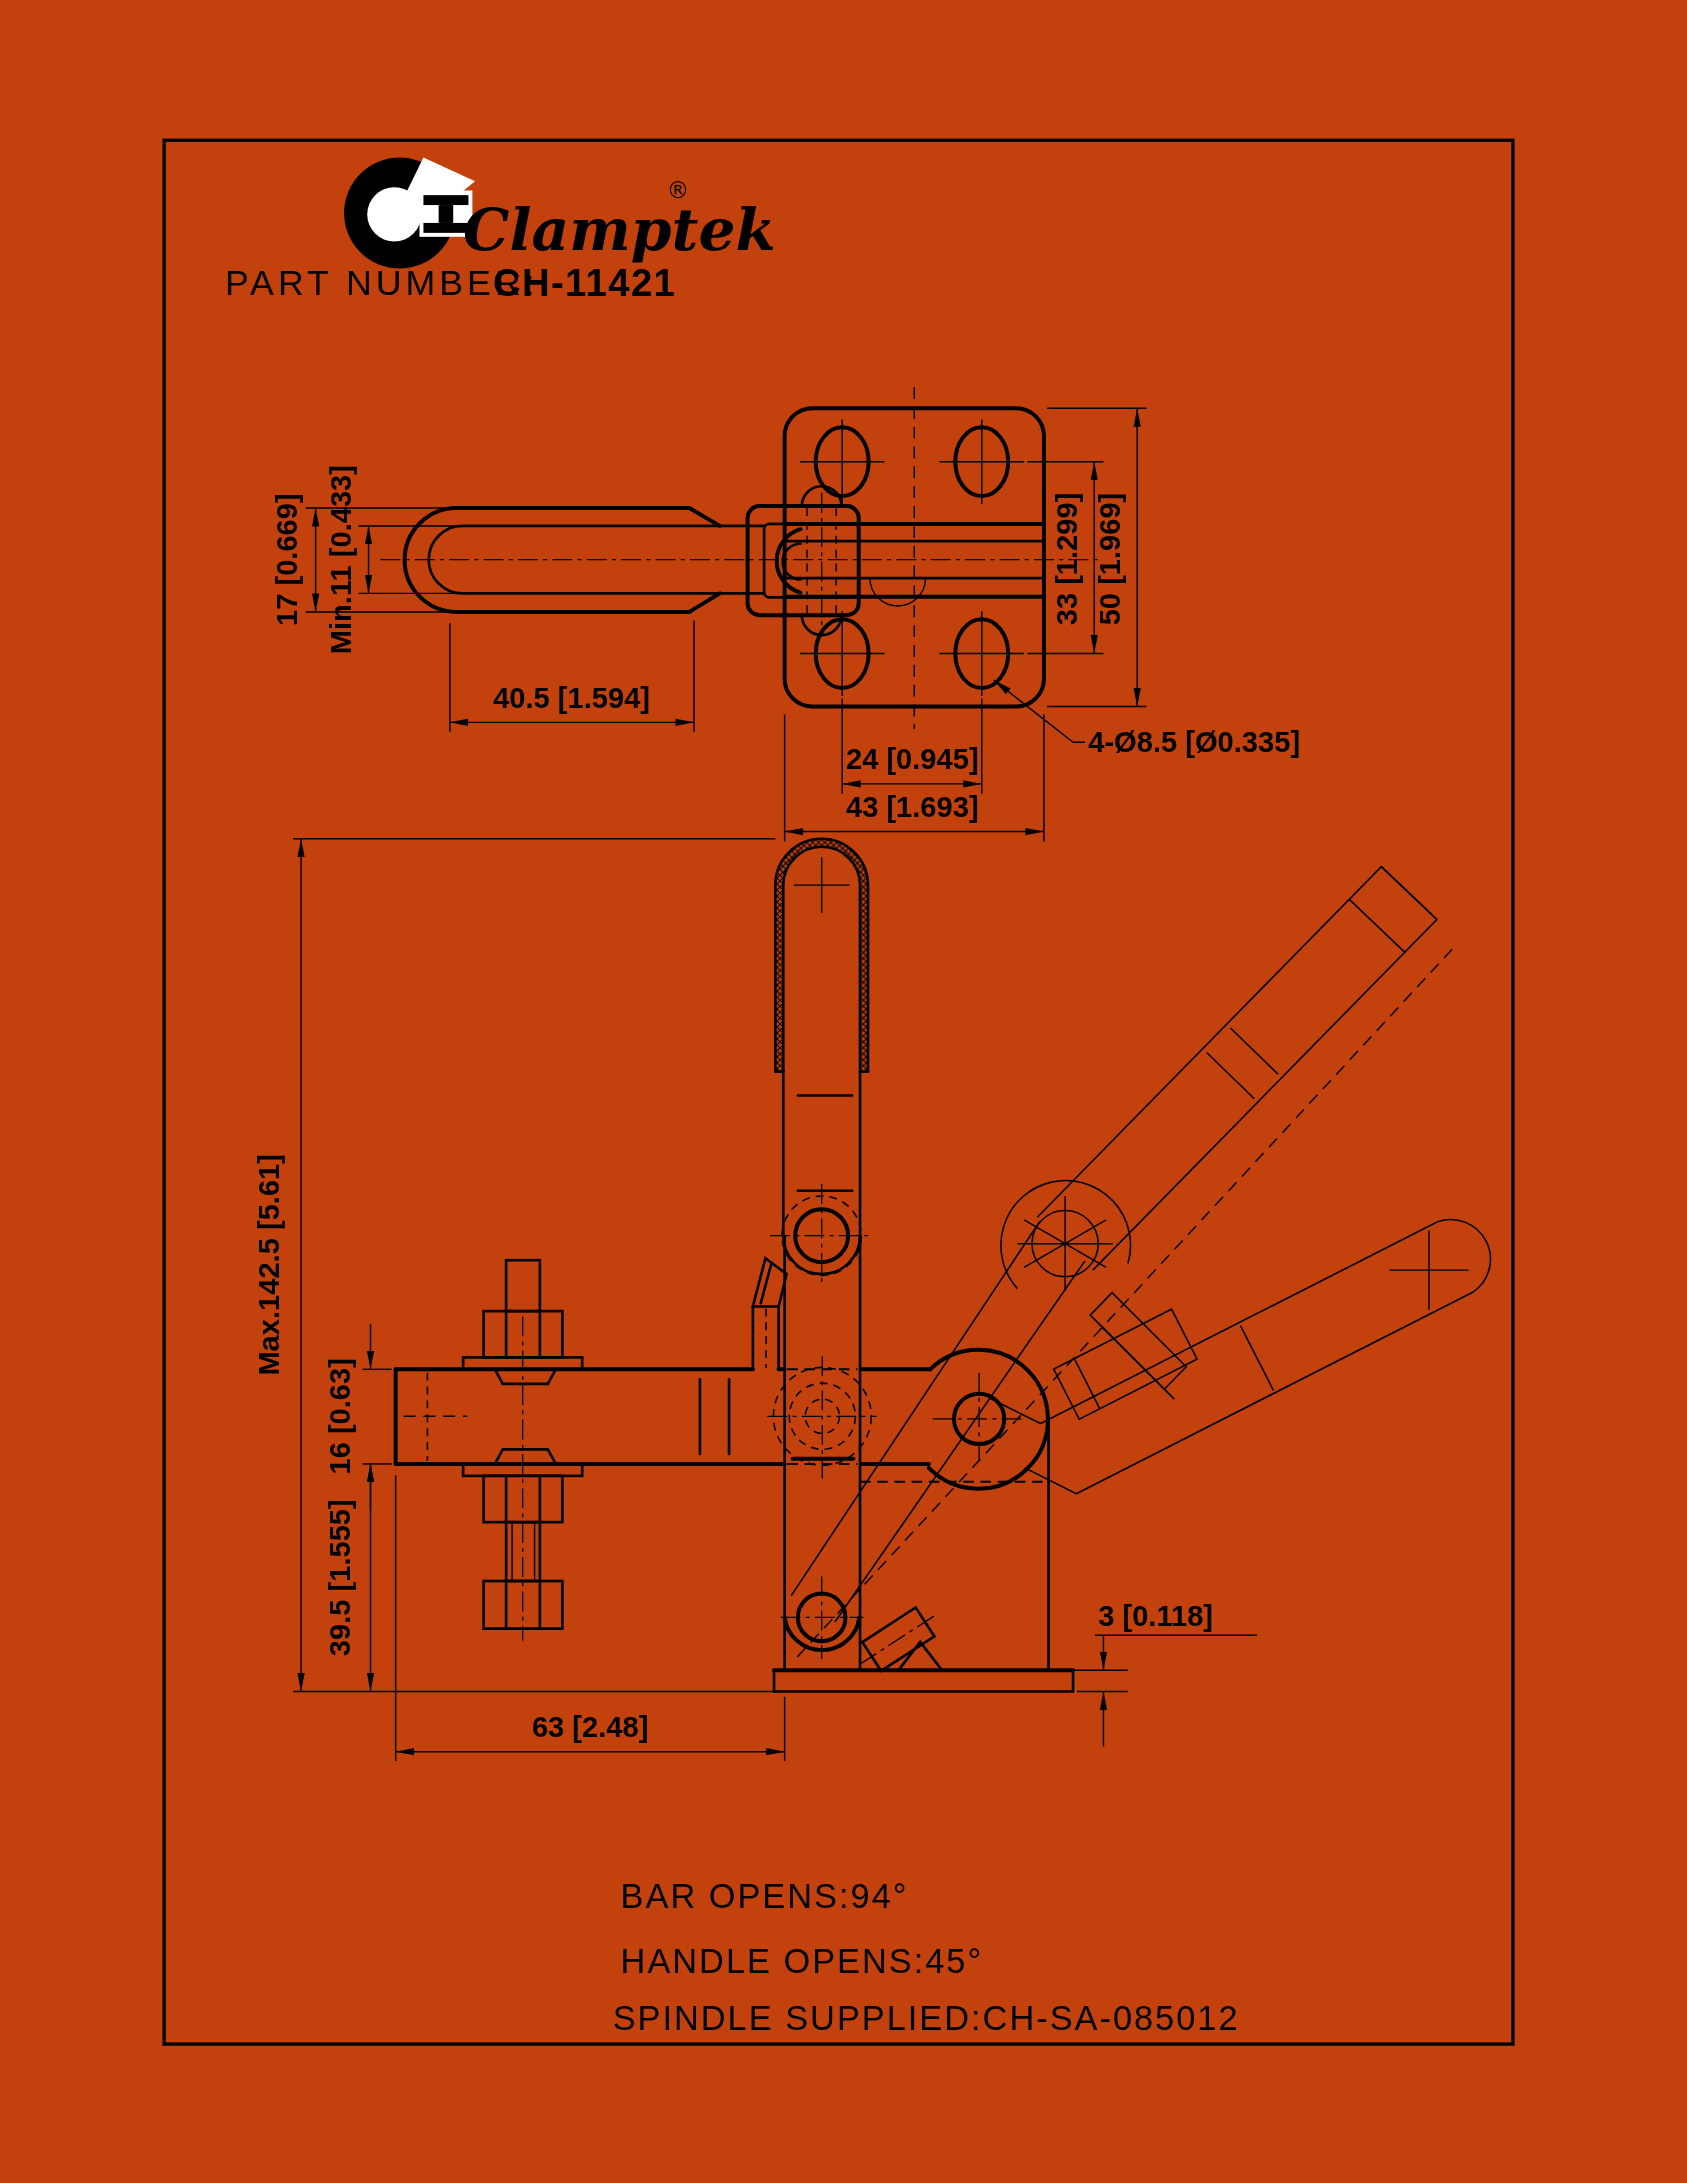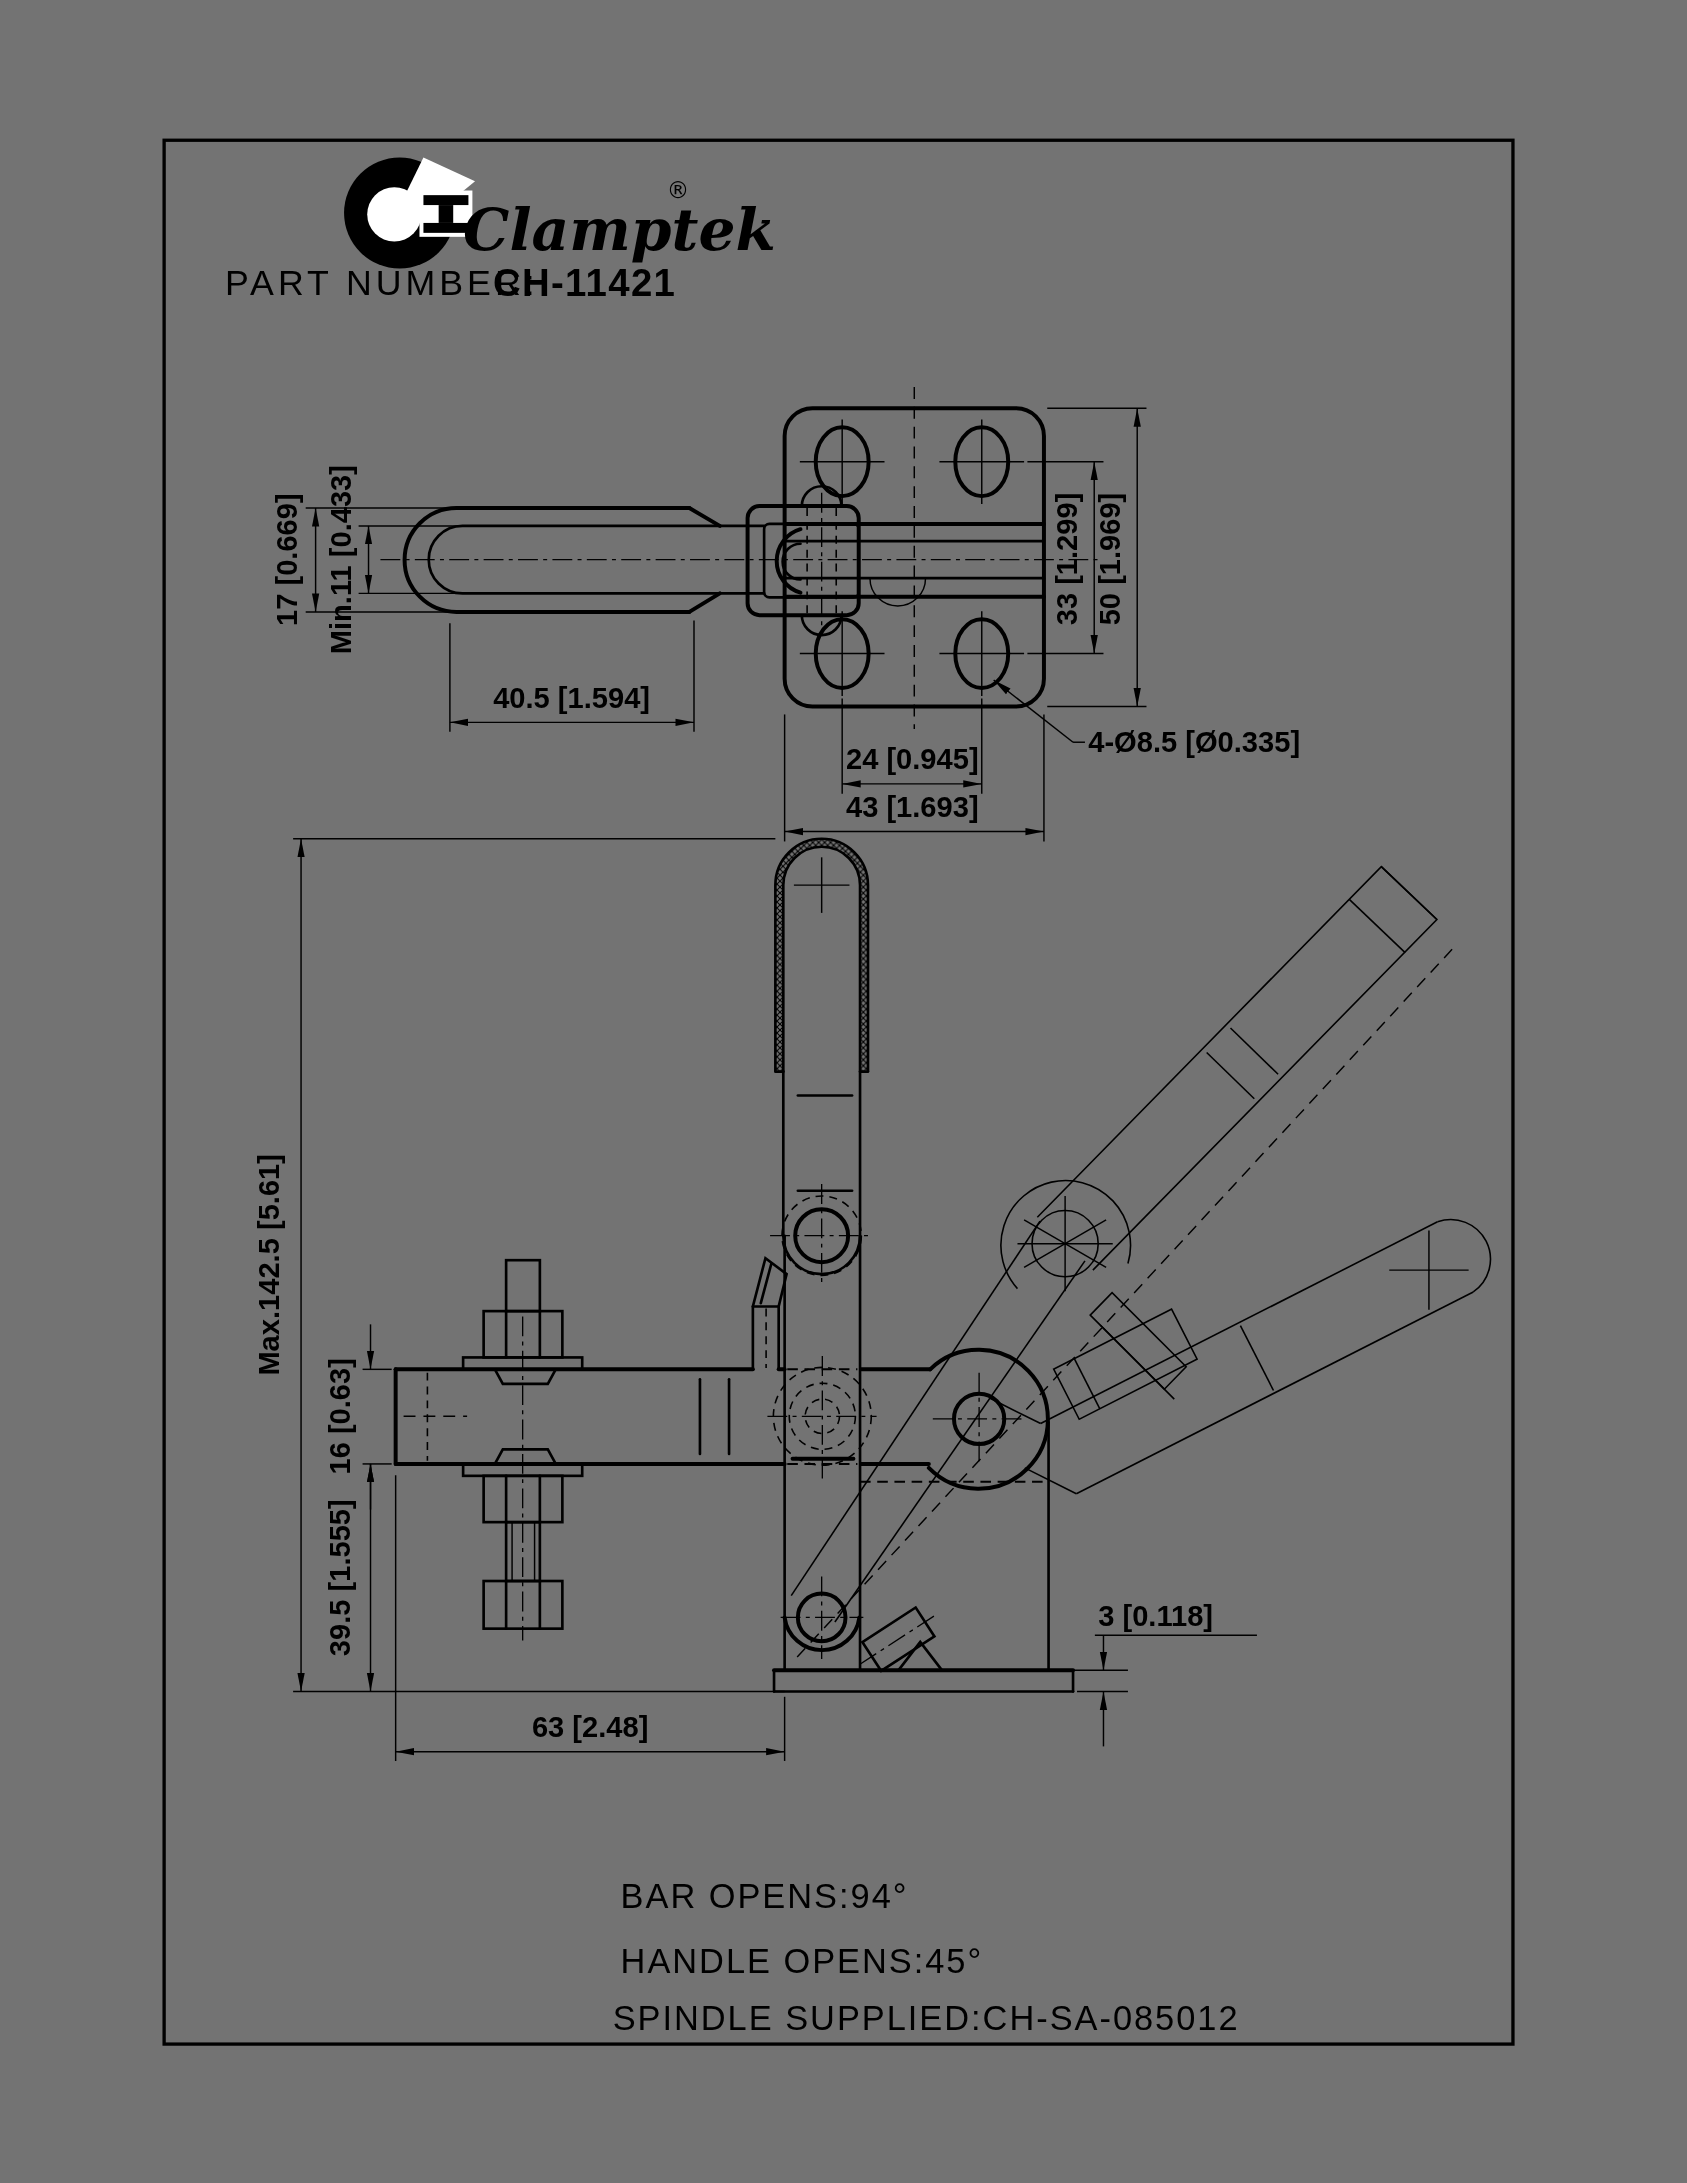--- a/index.html
+++ b/index.html
@@ -1,16 +1,16 @@
 <!DOCTYPE html>
 <html style="font-size:10.6px"><head>
 <meta charset="utf-8">
 <style>
   html,body{margin:0;padding:0;background:#ffffff;}
-  .sheet{position:relative;width:1687px;height:2183px;background:#737373;overflow:hidden;}
+  .sheet{position:relative;width:1687px;height:2183px;background:#c2410c;overflow:hidden;}
   svg{display:block;}
   
   .thick{stroke:#000;stroke-width:6;fill:none;stroke-linecap:round;}
   .med{stroke:#000;stroke-width:4;fill:none;stroke-linecap:round;}
   .thin{stroke:#000;stroke-width:2.2;fill:none;}
   .ph{stroke:#000;stroke-width:2.4;fill:none;}
   .hid{stroke:#000;stroke-width:3;fill:none;stroke-dasharray:16 10;}
   .hid2{stroke:#000;stroke-width:2.4;fill:none;stroke-dasharray:12 9;}
   .cl{stroke:#000;stroke-width:2;fill:none;stroke-dasharray:30 8 6 8;}
   .dash{stroke:#000;stroke-width:2.2;fill:none;stroke-dasharray:18 12;}

